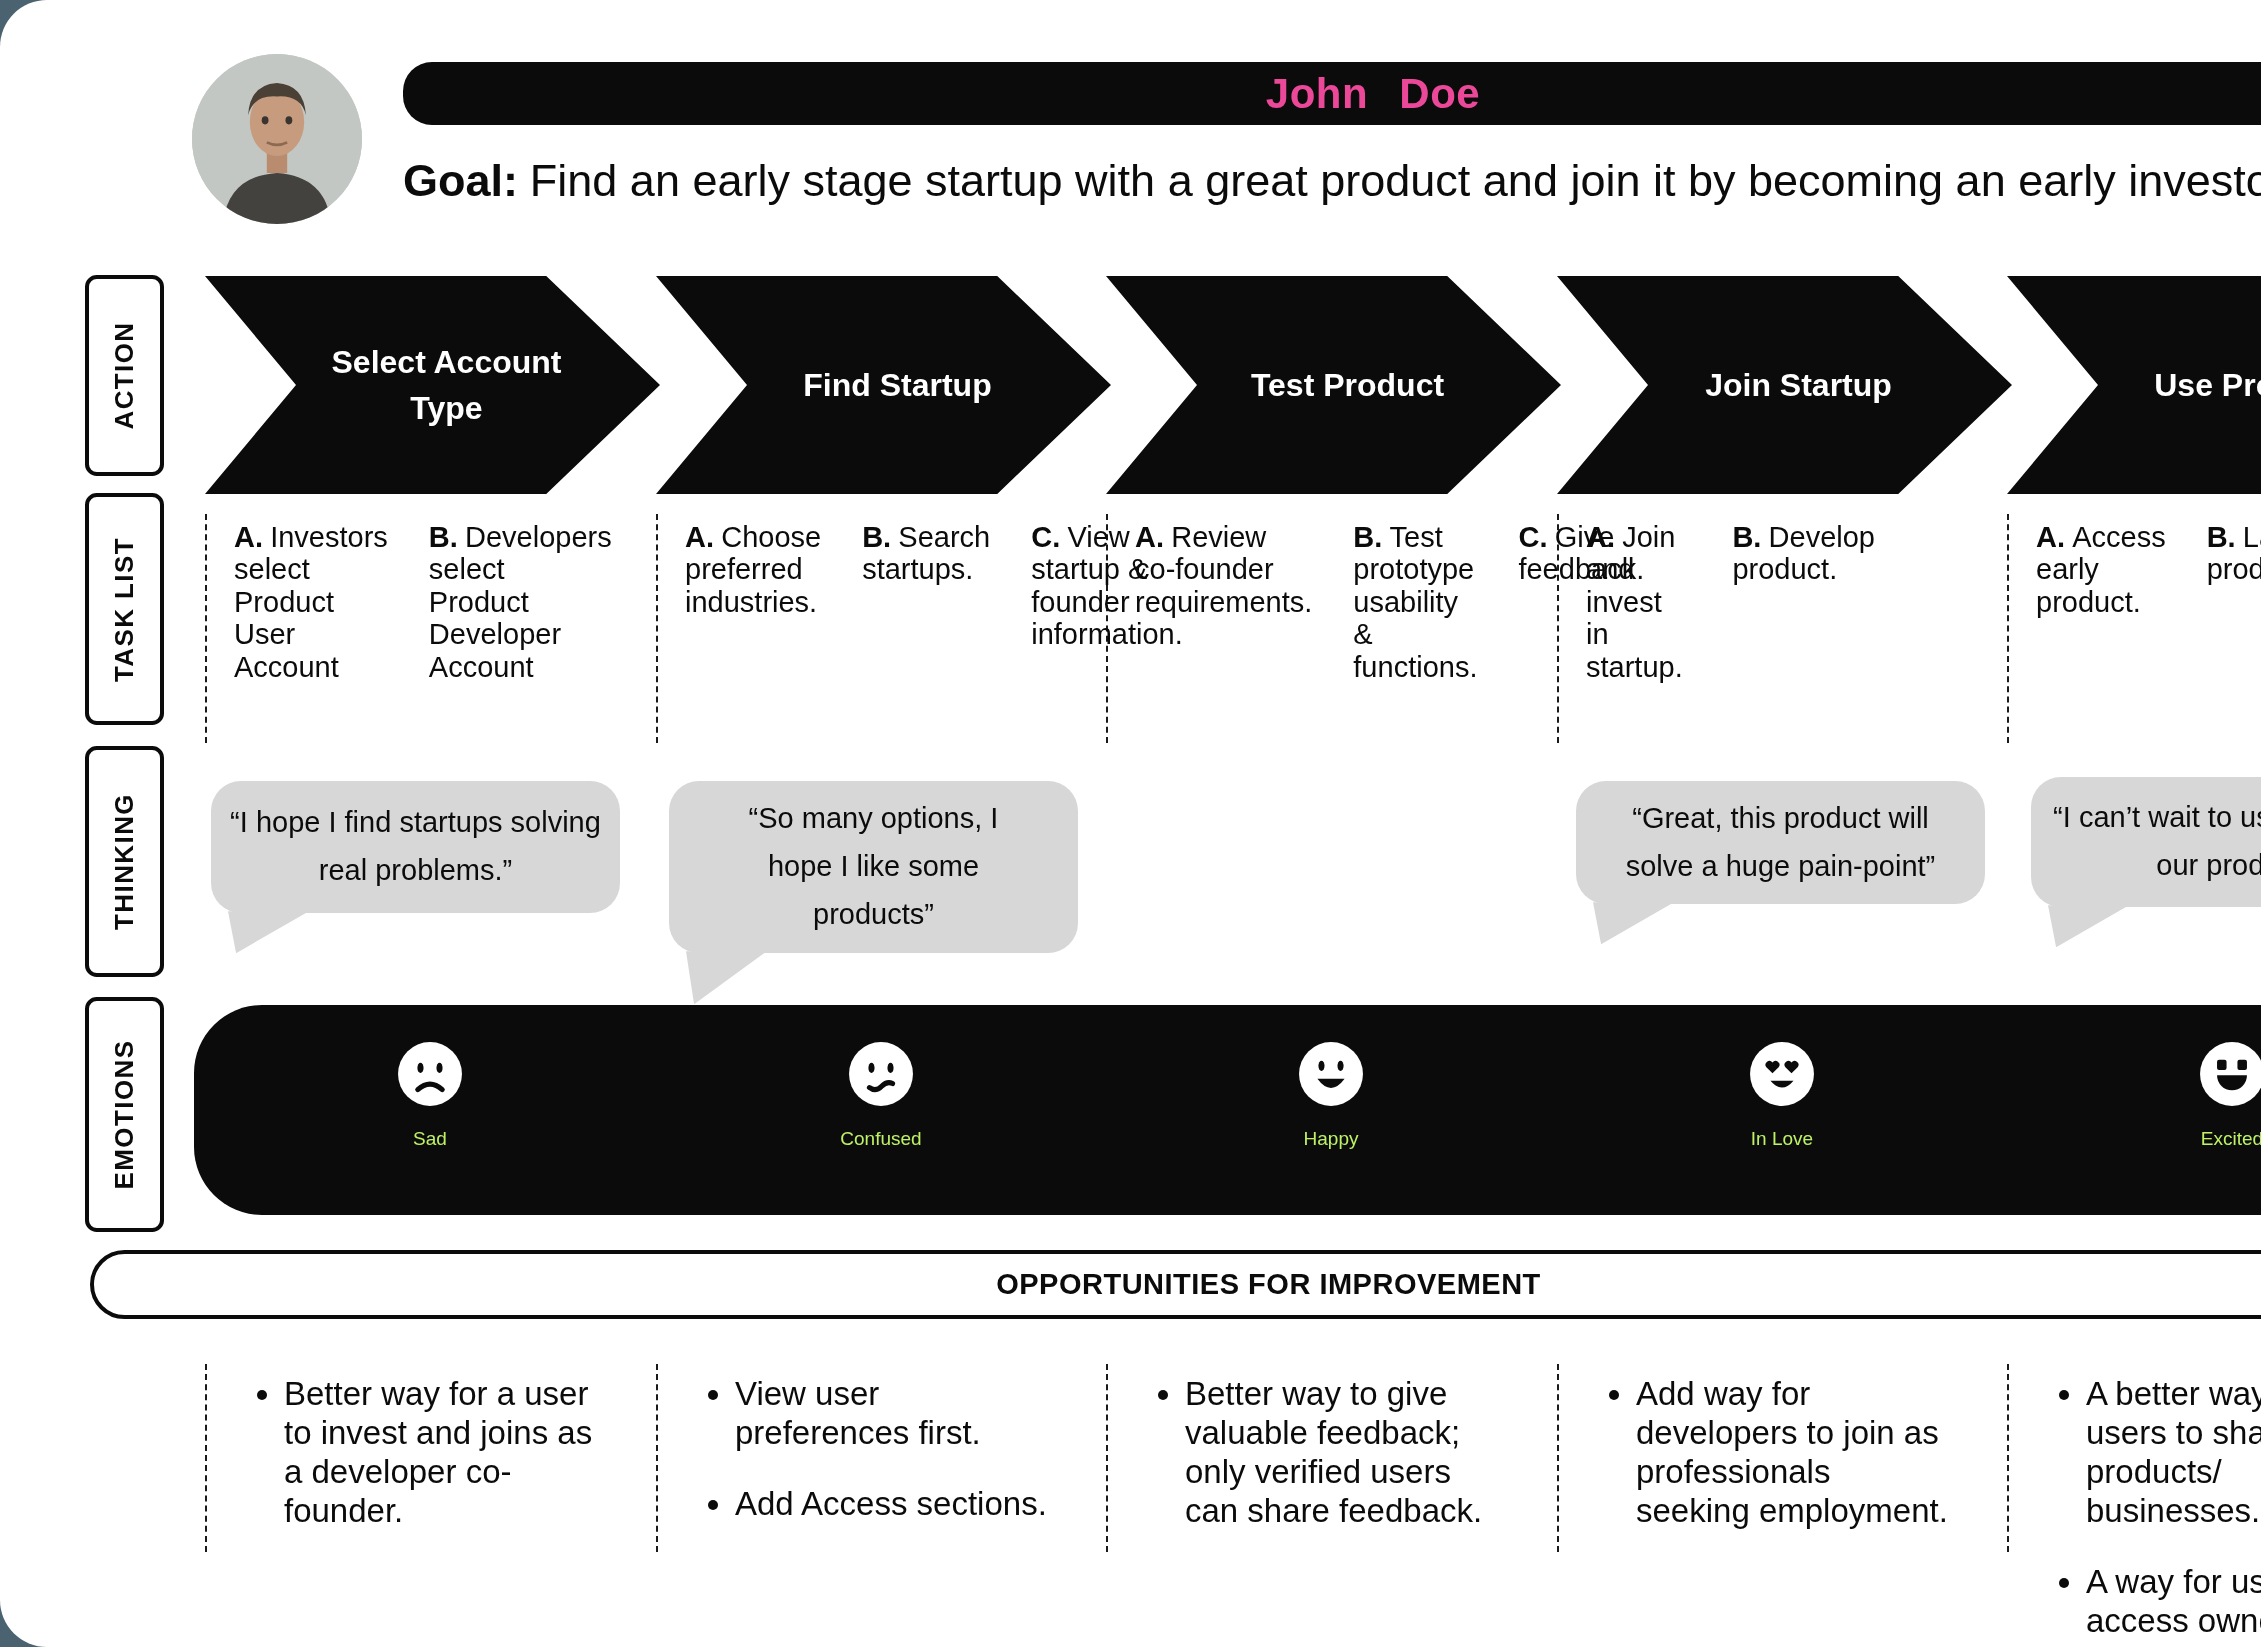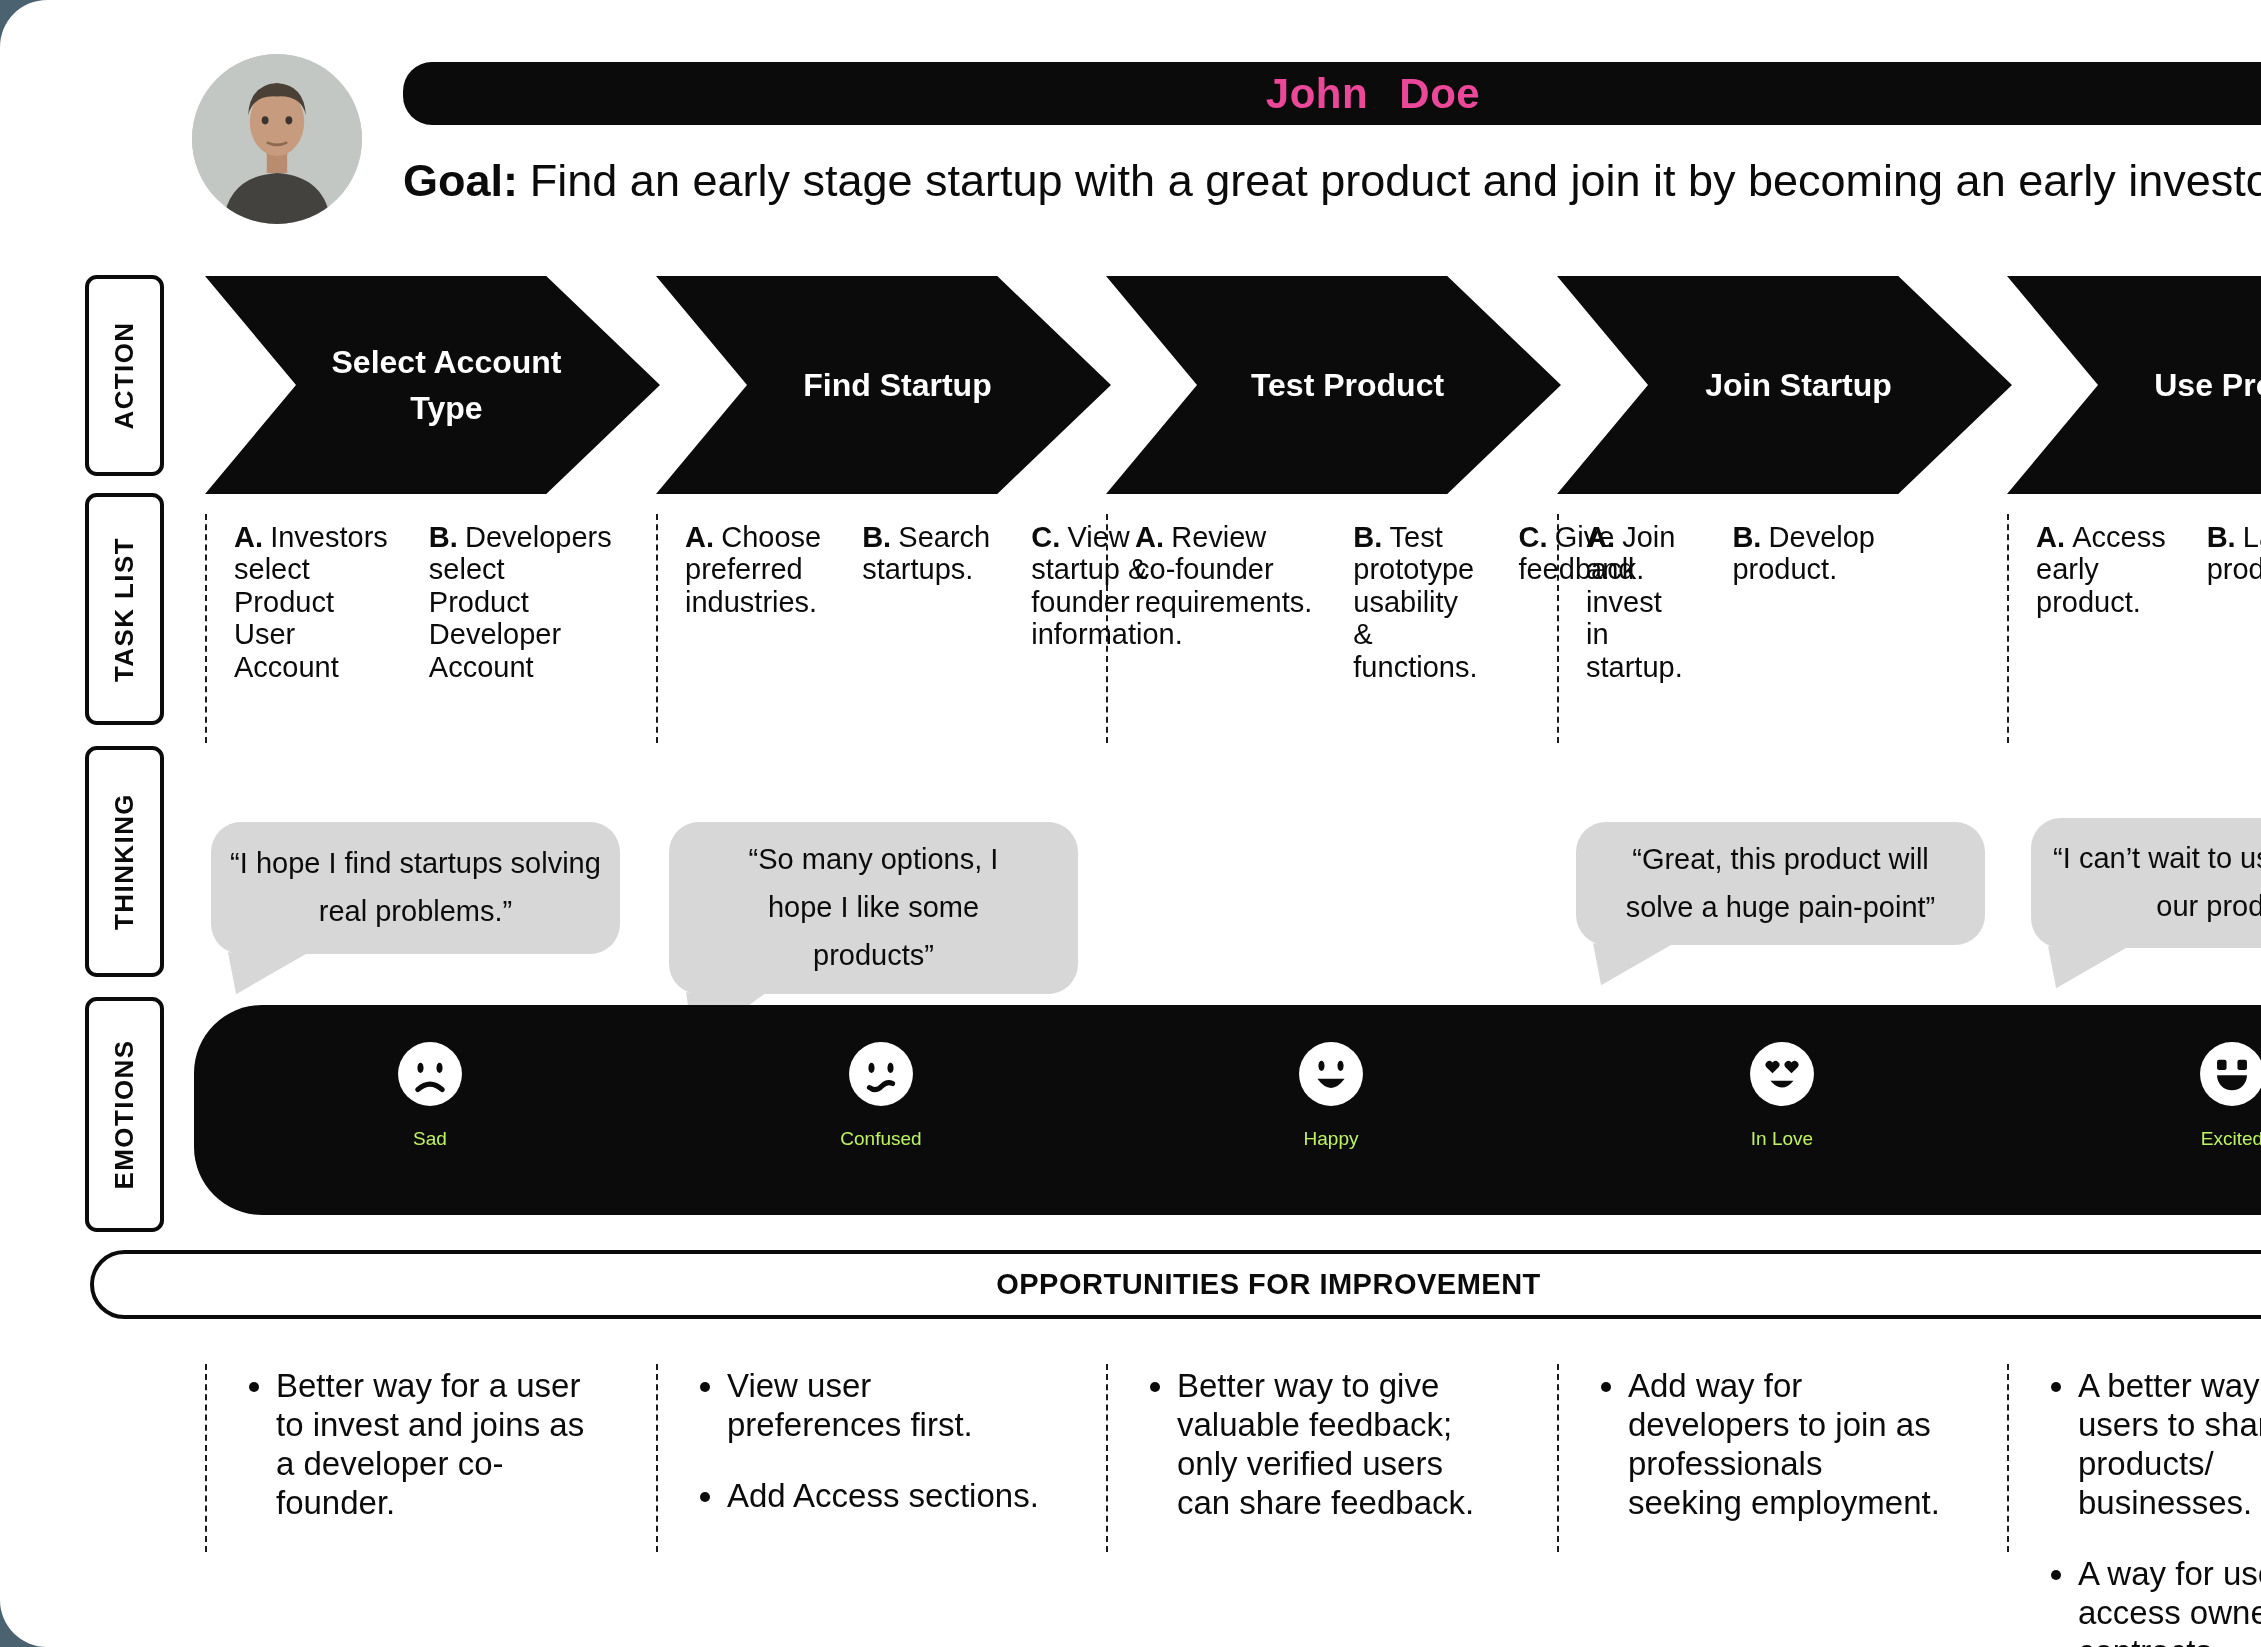--- a/index.html
+++ b/index.html
@@ -38,21 +38,21 @@
 
   
   .col-dash-task{position:absolute;top:514px;left:var(--bx);height:229px;width:0;border-left:2.3px dashed #1a1a1a;}
   .tasks{position:absolute;top:521px;left:calc(var(--bx) + 29px);width:289px;
          display:flex;flex-direction:row;gap:41px;font-size:29px;line-height:1.12;}
   .task-prefix{font-weight:bold;margin-right:7.2px;}
 
   
   .bubble{position:absolute;top:781px;background:#d7d7d7;border-radius:30px;
           display:flex;align-items:center;justify-content:center;text-align:center;
-          font-size:29px;line-height:1.65;box-sizing:border-box;padding:0 19px;margin-top:41px;}
+          font-size:29px;line-height:1.65;box-sizing:border-box;padding:0 19px;}
   .bubble::after{content:"";position:absolute;left:17px;top:calc(100% - 1.8px);width:81px;height:42px;
                  background:#d7d7d7;clip-path:polygon(0 0,100% 0,10% 100%);}
   .b0{left:211px;width:409px;height:132px;}
   .b1{left:669px;width:409px;height:172px;padding:0 68px;}
   .b1::after{height:53px;}
   .b2{left:1123px;width:409px;height:132px;}
   .b3{left:1576px;width:409px;height:123px;}
   .b4{left:2031px;top:777px;width:415px;height:130px;}
 
   
@@ -61,21 +61,21 @@
                 display:flex;flex-direction:column;align-items:center;}
   .emotion-cell svg{width:68px;height:68px;display:block;}
   .emotion-label{margin-top:20px;color:#bef264;font-size:19px;}
 
   
   .opp-pill{position:absolute;left:90px;top:1250px;width:2357px;height:69px;background:#ffffff;
             border:4.5px solid #0b0b0b;border-radius:452px;box-sizing:border-box;
             display:flex;align-items:center;justify-content:center;}
   .opp-pill span{font-weight:bold;font-size:29px;letter-spacing:0.5px;}
   .col-dash-opp{position:absolute;top:1364px;left:var(--bx);height:188px;width:0;border-left:2.3px dashed #1a1a1a;}
-  .opps{position:absolute;top:1367px;left:calc(var(--bx) + 43px);width:312px;margin:0;
+  .opps{position:absolute;top:1367px;left:calc(var(--bx) + 43px);width:312px;margin:8px;
         padding:0 0 0 28px;font-size:33px;line-height:1.18;list-style:disc outside;}
   .opps li{margin:0 0 32px 0;}
 </style>
 </head>
 <body>
 
 <div id="canvas">
   <div class="card"></div>
 
   <div class="avatar">

